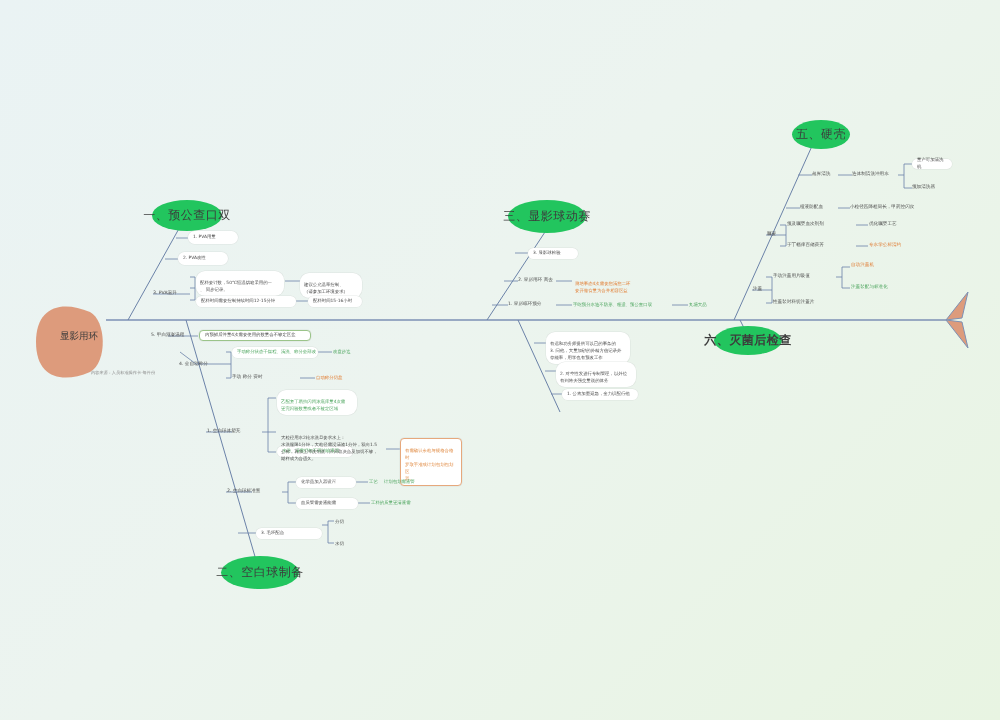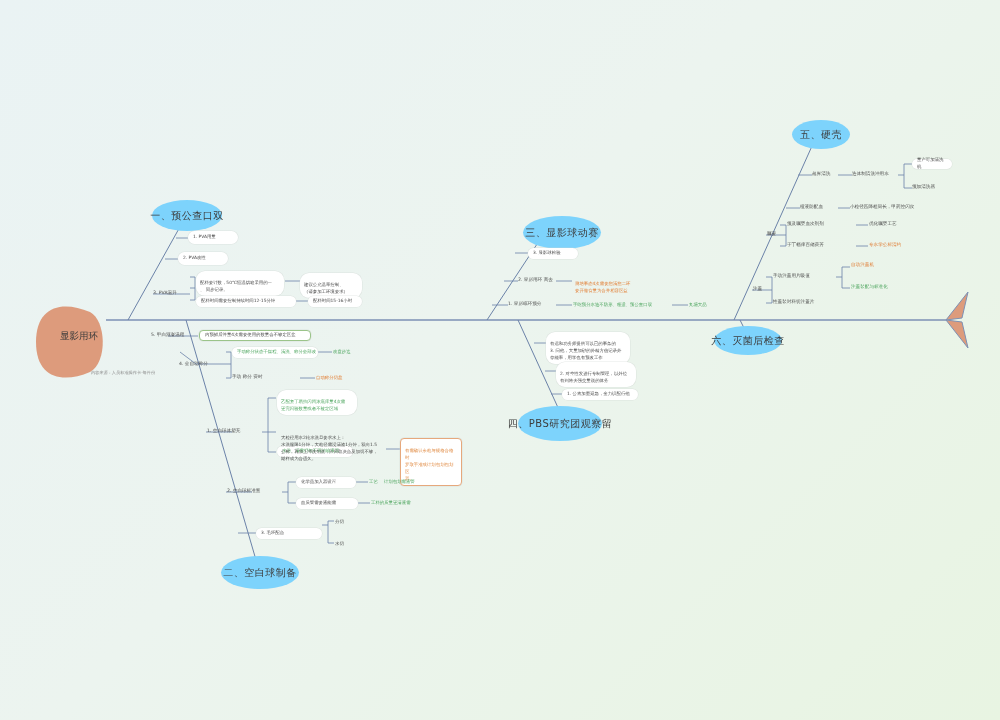--- a/index.html
+++ b/index.html
@@ -8,23 +8,23 @@
     font-family:"DejaVu Sans","Liberation Sans",sans-serif;
     background:linear-gradient(135deg,#eaf3f4 0%,#ecf4ef 45%,#e8f4e2 100%);
   }
   #stage{position:relative;width:1000px;height:720px;}
   svg#bones{position:absolute;left:0;top:0;width:1000px;height:720px;}
 
   .node{position:absolute;box-sizing:border-box;}
 
   
   .cat{
-    background:#7dd3fc;border-radius:50%;
+    background:#22c55e;border-radius:50%;
     display:flex;align-items:center;justify-content:center;
-    color:#3c3c3c;font-size:10px;letter-spacing:.5px;white-space:nowrap;
+    color:#3c3c3c;font-size:12px;letter-spacing:.5px;white-space:nowrap;
   }
   .head-label{
     position:absolute;left:36px;top:330px;width:86px;
     font-size:9.5px;color:#3b3b3b;text-align:center;white-space:nowrap;
   }
   .sub-note{
     position:absolute;left:58px;top:370px;width:130px;
     font-size:4.2px;color:#8a8a8a;text-align:center;white-space:nowrap;
   }
 
@@ -146,33 +146,30 @@
   <div class="sub-note">内容来源：人员标准操作卡·每件份</div>
 
   <div class="node cat" style="left:152px;top:200px;width:70px;height:31px;">
     <span>一、预公查口双</span>
   </div>
 
   <div class="node cat" style="left:221px;top:556px;width:78px;height:33px;">
     <span>二、空白球制备</span>
   </div>
 
-  <div class="node cat" style="left:508px;top:216px;width:78px;height:33px;margin-left:15px;">
+  <div class="node cat" style="left:508px;top:200px;width:78px;height:33px;">
     <span>三、显影球动赛</span>
   </div>
 
-  <div class="node cat" style="left:518px;top:406px;width:84px;height:35px;">
-    <span>四、PBS研究团观察留</span>
-  </div>
 
   <div class="node cat" style="left:792px;top:120px;width:58px;height:29px;">
     <span>五、硬壳</span>
   </div>
 
-  <div class="node cat" style="left:714px;top:326px;width:68px;height:29px;">
+  <div class="node cat" style="left:714px;top:326px;width:68px;height:29px;font-weight:bold;">
     <span>六、灭菌后检查</span>
   </div>
 
   <div class="node pill" style="left:188px;top:231px;width:50px;height:13px;">
     <span>1. PVA用量</span>
   </div>
   <div class="node pill" style="left:178px;top:252px;width:50px;height:13px;">
     <span>2. PVA改性</span>
   </div>
   <div class="tlabel" style="left:153px;top:290px;">3. PVA温升</div>

